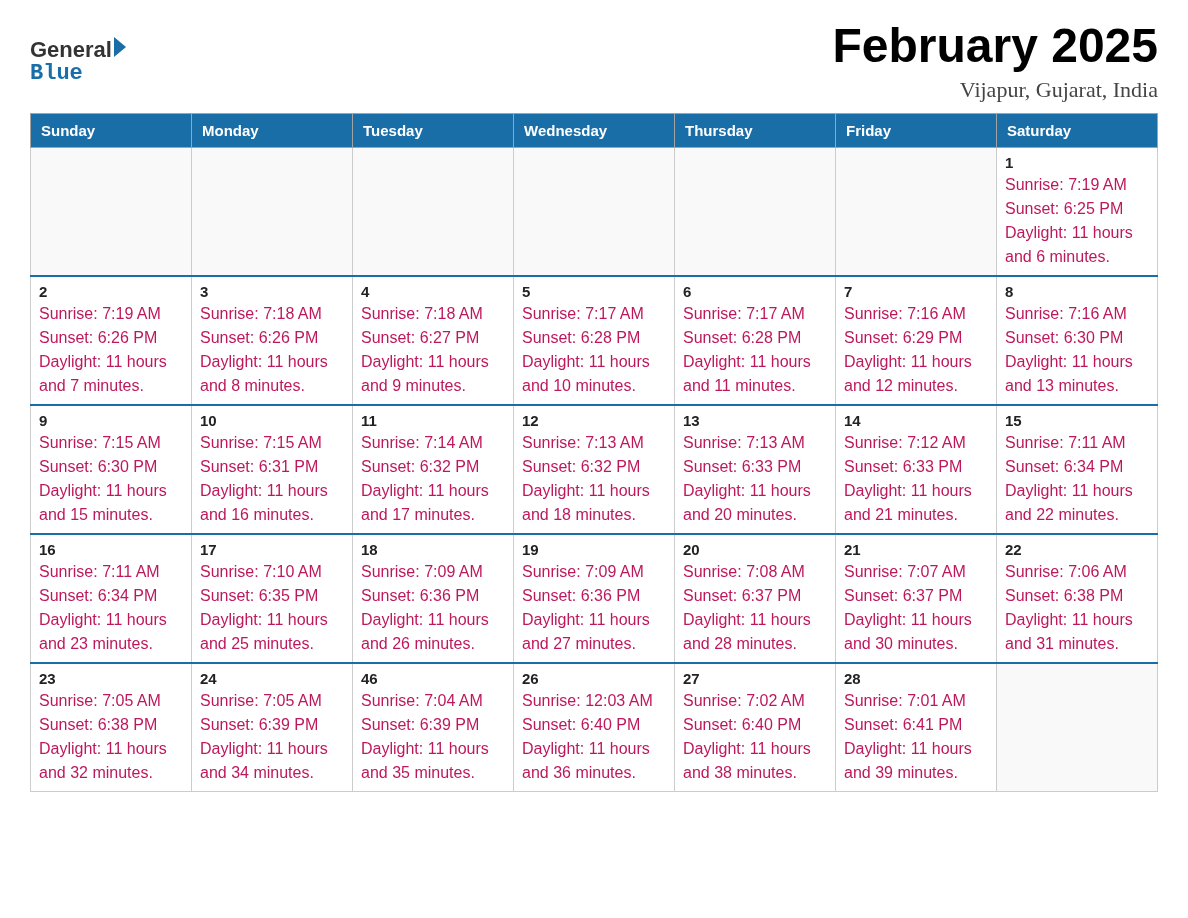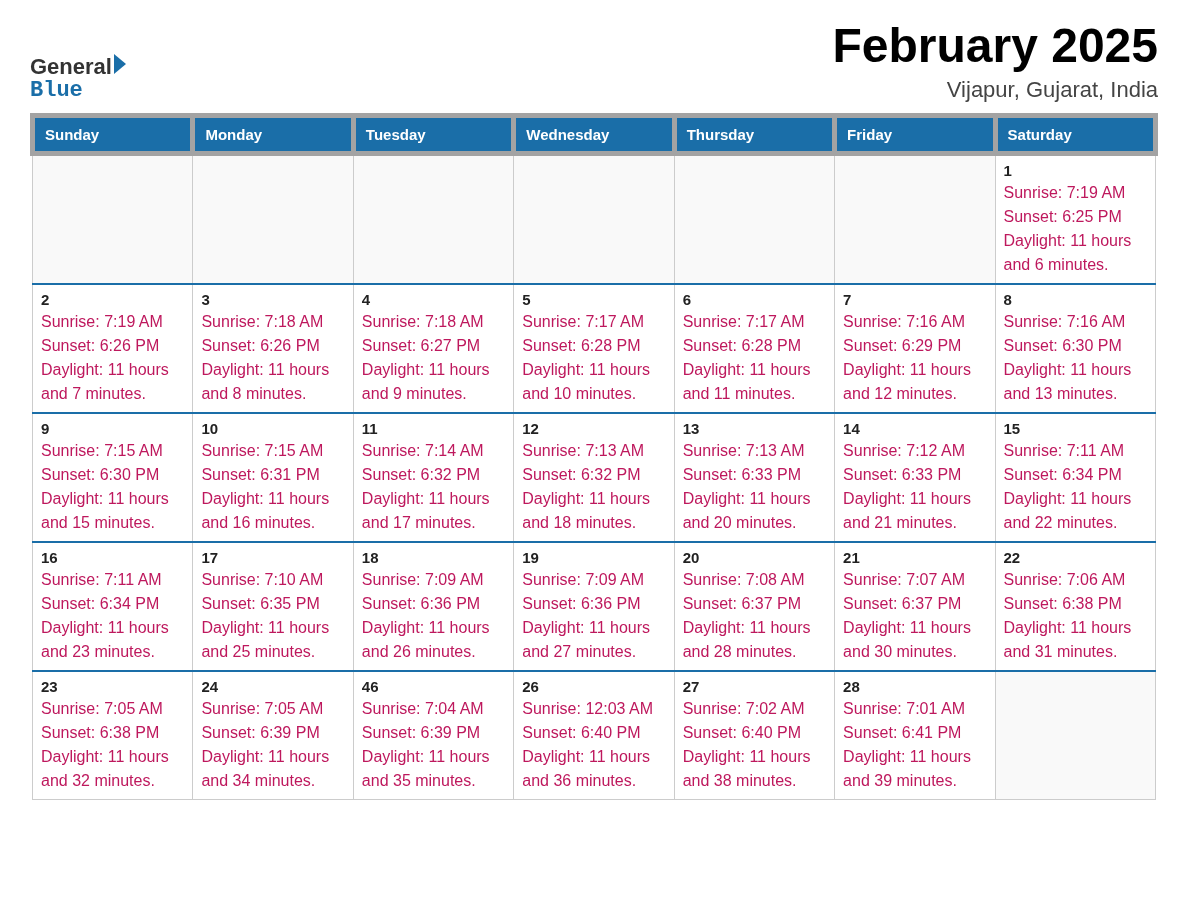--- a/index.html
+++ b/index.html
@@ -6,21 +6,21 @@
     body {
       font-family: Arial, sans-serif;
       background: #fff;
       width: 1188px;
       min-height: 918px;
       padding: 20px 30px;
     }
     .header {
       display: flex;
       justify-content: space-between;
-      align-items: flex-end;
+      align-items: center;
       margin-bottom: 10px;
     }
     .logo {
       display: flex;
       align-items: center;
       gap: 0;
     }
     .logo-text-general {
       font-size: 22px;
       font-weight: bold;
@@ -50,34 +50,35 @@
     .calendar-title {
       font-size: 48px;
       font-weight: bold;
       color: #000000;
       line-height: 1.1;
     }
     .location {
       font-size: 22px;
       color: #444;
       margin-top: 4px;
+      font-family: Liberation Serif, serif;
     }
     .calendar {
       width: 100%;
       border-collapse: collapse;
       margin-top: 10px;
     }
     .calendar th {
       background: #1a6ea8;
       color: #fff;
       font-size: 15px;
       font-weight: bold;
       padding: 8px 10px;
       text-align: left;
-      border: 5px solid #a3a3a3;
+      border: 1px solid #a3a3a3;
     }
     .calendar td {
       vertical-align: top;
       border: 1px solid #ccc;
       padding: 6px 8px;
       width: 14.28%;
       min-height: 110px;
       font-size: 12.5px;
       color: #333;
     }

